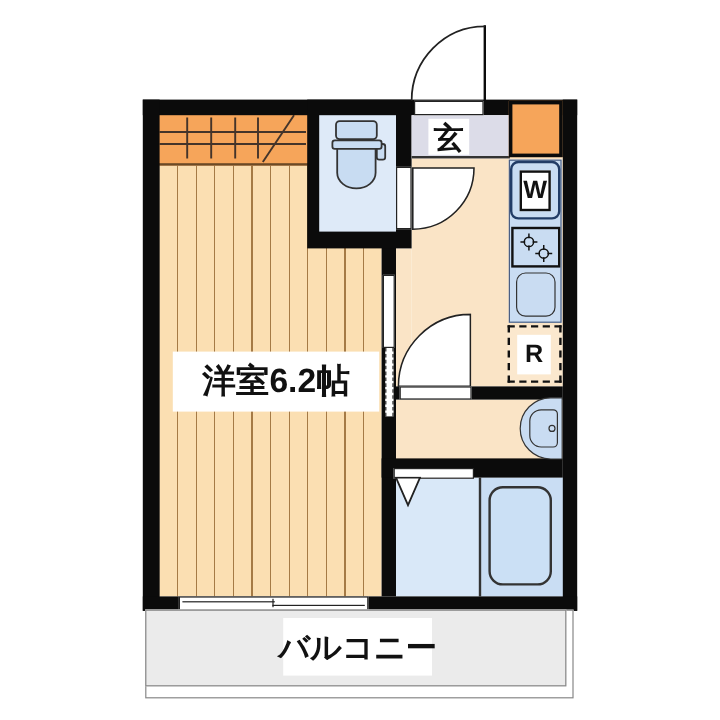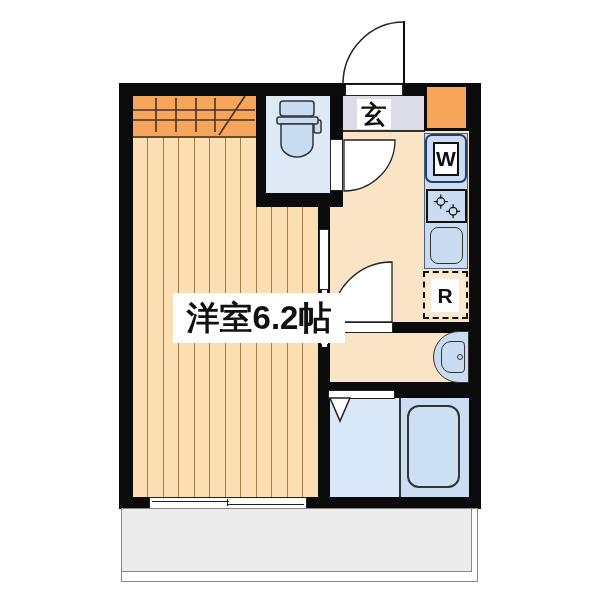--- a/index.html
+++ b/index.html
@@ -135,20 +135,23 @@
   </div>
 
   <div class="abs" style="left:149px;top:497px;width:158px;height:12px;background:#fff;border:1px solid #222;"></div>
   <div class="abs" style="left:152px;top:501px;width:77px;height:1px;background:#222;"></div>
   <div class="abs" style="left:227px;top:504px;width:77px;height:1px;background:#222;"></div>
   <div class="abs" style="left:227px;top:499px;width:1px;height:7px;background:#222;"></div>
 
   <div class="abs" style="left:121px;top:508px;width:357px;height:74px;background:#fff;border:1.5px solid #888;"></div>
   <div class="abs" style="left:121px;top:508px;width:351px;height:64px;background:#EBEBEB;border:1px solid #888;"></div>
 
-  <div class="abs labelbox" style="left:144px;top:293px;width:172px;height:50px;font-size:33px;font-weight:600;margin-left:29px;">
+  <div class="abs labelbox" style="left:144px;top:293px;width:172px;height:50px;font-size:28px;font-weight:600;">
     <span>洋室6.2帖</span>
   </div>
   <div class="abs labelbox" style="left:357px;top:99px;width:34px;height:30px;font-size:25px;font-weight:600;">
     <span>玄</span>
   </div>
+  <div class="abs labelbox" style="left:236px;top:515px;width:124px;height:48px;font-size:26px;font-weight:600;">
+    <span>バルコニー</span>
+  </div>
 
 </div>
 
 </body></html>

